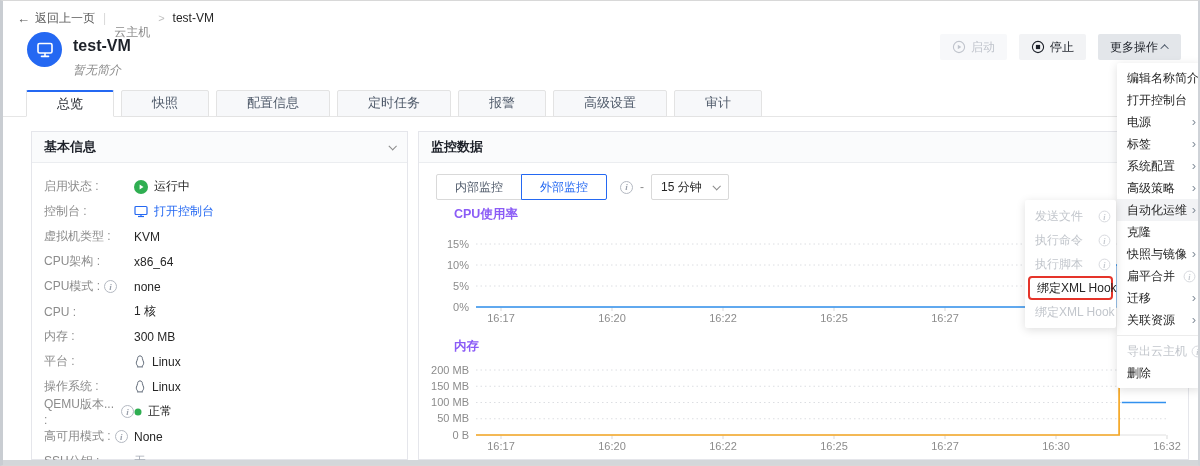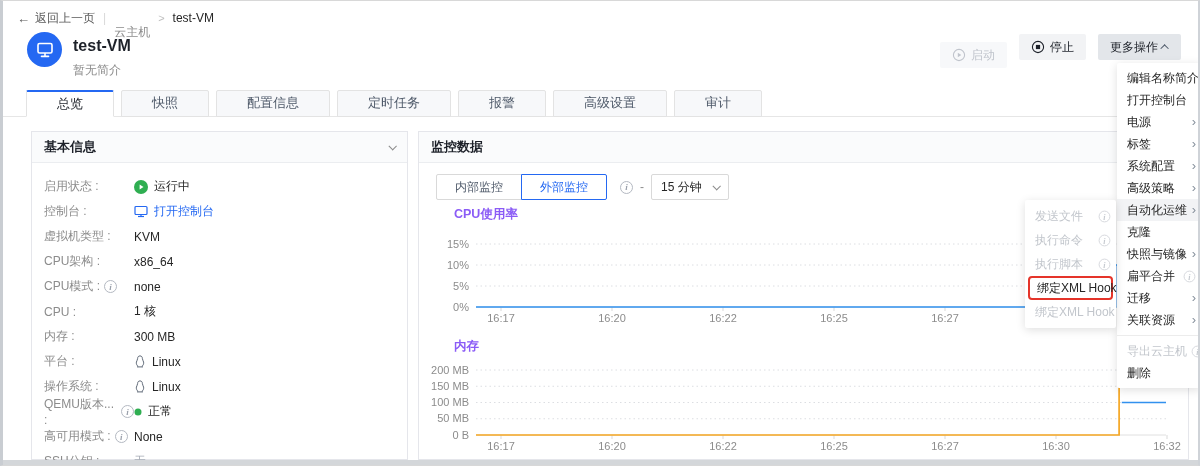--- a/index.html
+++ b/index.html
@@ -14,26 +14,26 @@
   .back .arr { font-size:13px; color:#595959; }
   .crumb-sep { color:#d9d9d9; }
   .crumb-link { color:#8c8c8c;margin-top:28px; }
   .crumb-gt { color:#bfbfbf; font-size:11px; }
   .crumb-cur { color:#262626; font-weight:500; }
 
   
   .avatar { position:absolute; left:24px; top:31px; width:35px; height:35px; border-radius:50%;
             background:#2468f2; display:flex; align-items:center; justify-content:center; }
   .page-title { position:absolute; left:70px; top:36px; font-size:16px; font-weight:bold; color:#1d2129; }
-  .page-sub { position:absolute; left:70px; top:61px; color:#8c8c8c; }
+  .page-sub { position:absolute; left:70px; top:61px; color:#8c8c8c;font-style:italic; }
 
   .actions { position:absolute; right:17px; top:33px; display:flex; gap:12px; }
   .btn { height:26px; line-height:24px; padding:0 12px; border-radius:2px; background:#f2f3f5;
          display:flex; align-items:center; gap:5px; color:#1d2129; cursor:pointer; }
-  .btn.disabled { color:#c0c4cc; background:#f7f8fa; cursor:default;margin-top:8px; }
+  .btn.disabled { color:#c0c4cc; background:#f7f8fa; cursor:default; }
   .btn.more { background:#e3e6ea; }
   .chev { display:inline-block; width:6px; height:6px; border-right:1.5px solid #4e5969; border-bottom:1.5px solid #4e5969; }
   .chev.down { transform:rotate(45deg) translateY(-1px); }
   .chev.up { transform:rotate(-135deg) translateY(-2px); }
   .chev.grey { border-color:#8c8c8c; }
 
   
   .tabline { position:absolute; left:0; right:0; top:115px; height:1px; background:#e6e6e6; }
   .tabs { position:absolute; left:23px; top:89px; display:flex; gap:7px; z-index:2; }
   .tab { height:27px; line-height:24px; padding:0 30px; font-size:13px; color:#4e5969;

